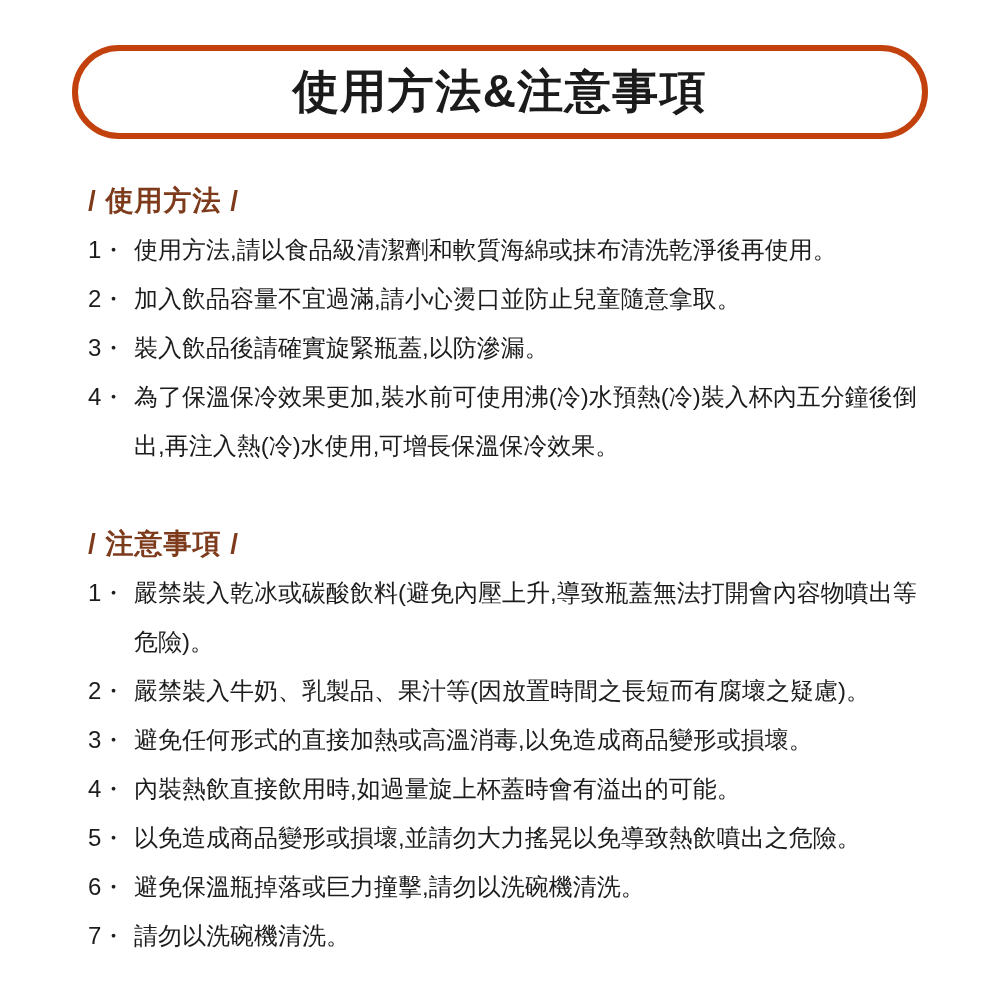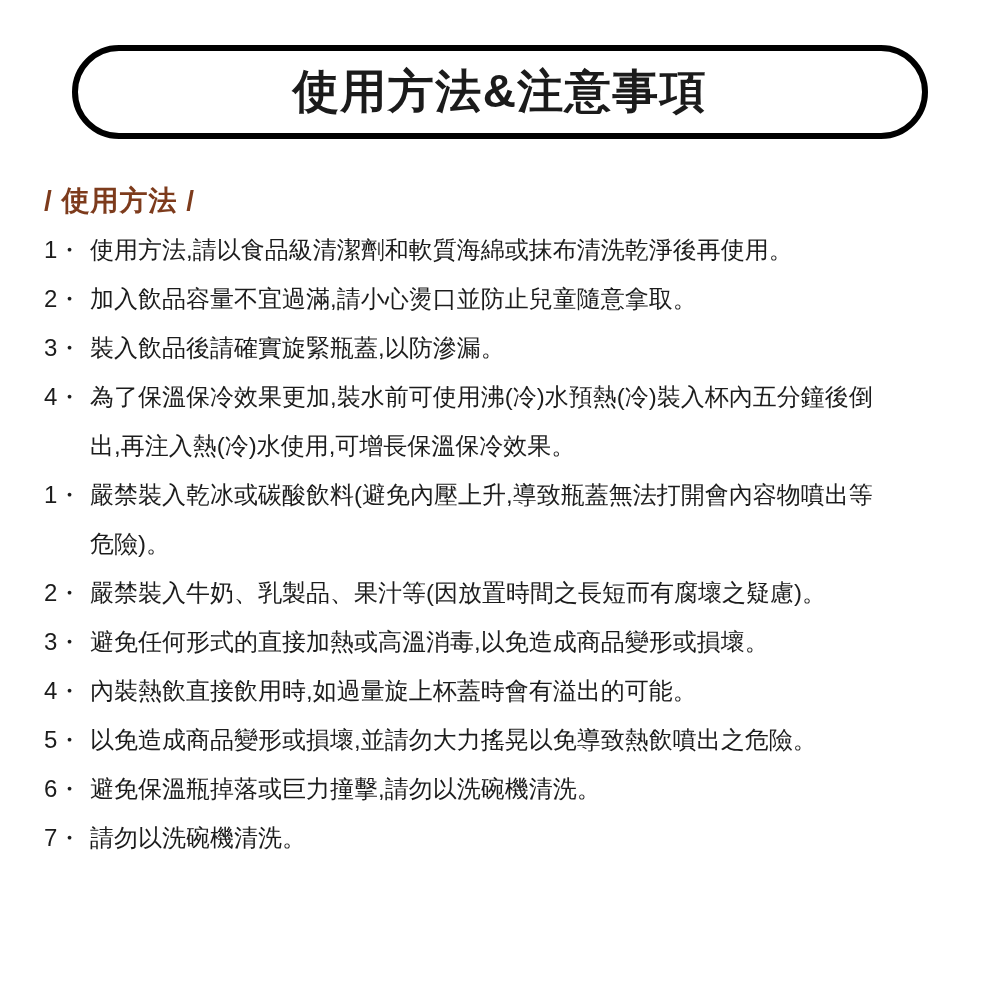--- a/index.html
+++ b/index.html
@@ -17,39 +17,39 @@
     height: 1000px;
     background: #ffffff;
     color: #1c1c1c;
   }
   
   .title-pill {
     box-sizing: border-box;
     width: 856px;
     height: 94px;
     margin: 45px auto 0 auto;
-    border: 6px solid #000000;
+    border: 6px solid #c2410c;
     border-radius: 47px;
     background: #ffffff;
     display: flex;
     align-items: center;
     justify-content: center;
   }
   .title-pill .title-text {
     font-size: 46px;
     font-weight: bold;
     letter-spacing: 1.5px;
     color: #1b1b1b;
     white-space: nowrap;
   }
   
   .content {
     box-sizing: border-box;
     width: 1000px;
-    padding: 0 66px 0 44px;
+    padding: 0 66px 0 88px;
   }
   .section-heading {
     margin: 44px 0 6px 0;
     font-size: 28px;
     line-height: 36px;
     font-weight: 600;
     letter-spacing: 1px;
     color: #7d3b1c;
     white-space: nowrap;
   }
@@ -106,20 +106,21 @@
           <span class="item-text">裝入飲品後請確實旋緊瓶蓋,以防滲漏。</span>
         </div>
         <div class="item">
           <span class="marker">4・</span>
           <span class="item-text">為了保溫保冷效果更加,裝水前可使用沸(冷)水預熱(冷)裝入杯內五分鐘後倒出,再注入熱(冷)水使用,可增長保溫保冷效果。</span>
         </div>
       </div>
     </div>
 
     <div class="section section-notes">
+      <h2 class="section-heading">/ 注意事項 /</h2>
       <div class="items">
         <div class="item">
           <span class="marker">1・</span>
           <span class="item-text">嚴禁裝入乾冰或碳酸飲料(避免內壓上升,導致瓶蓋無法打開會內容物噴出等危險)。</span>
         </div>
         <div class="item">
           <span class="marker">2・</span>
           <span class="item-text">嚴禁裝入牛奶、乳製品、果汁等(因放置時間之長短而有腐壞之疑慮)。</span>
         </div>
         <div class="item">

